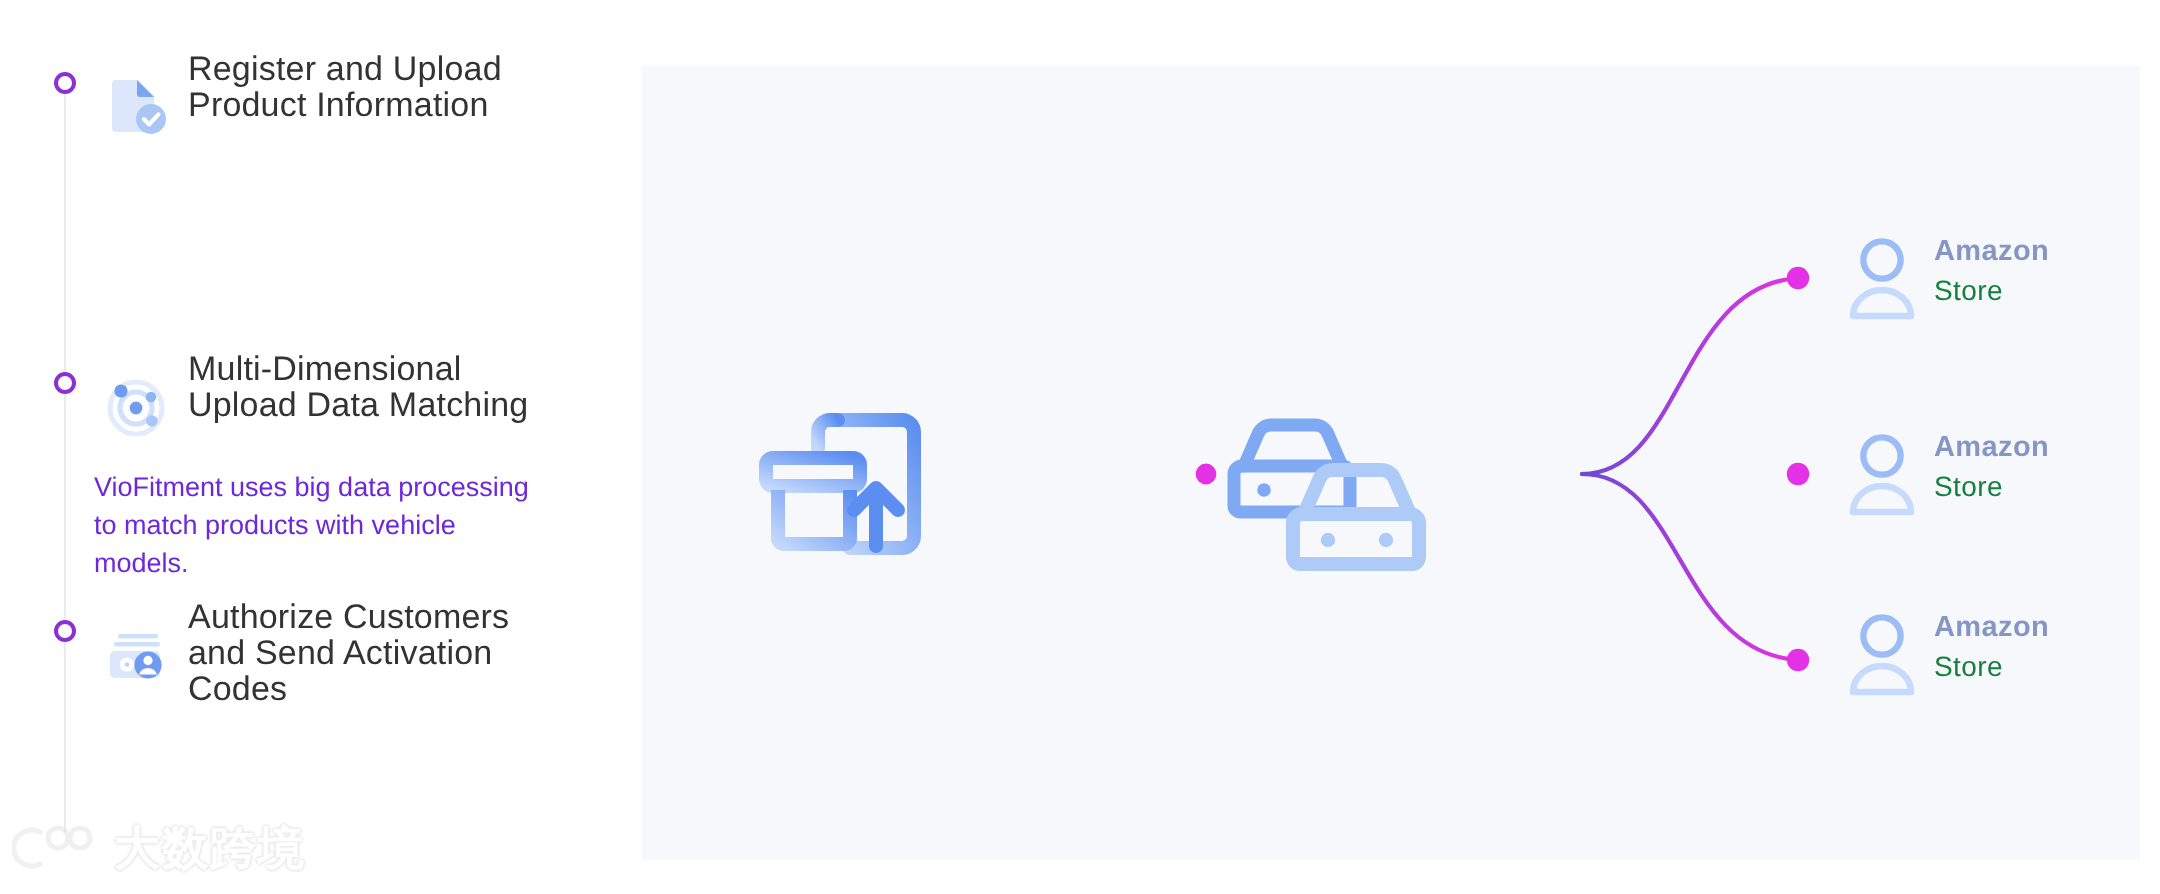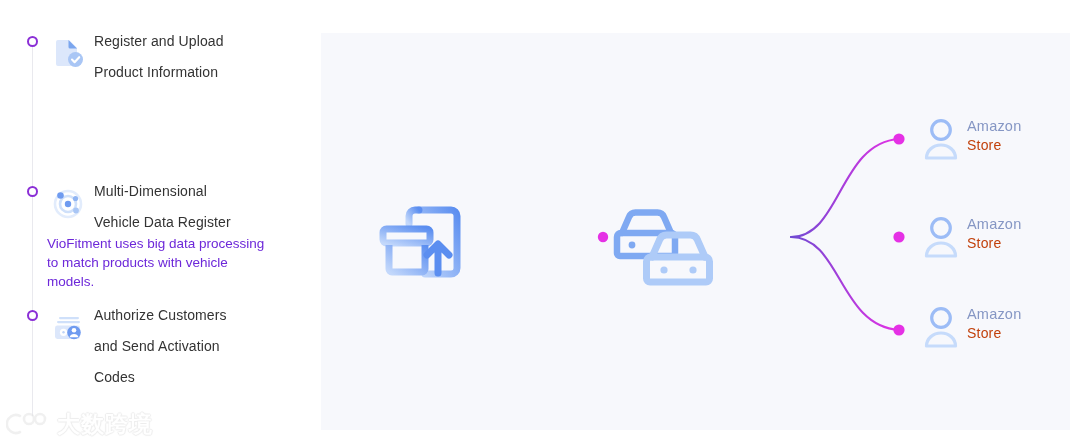--- a/index.html
+++ b/index.html
@@ -53,22 +53,22 @@
     top: -4px;
     width: 44px;
     height: 44px;
   }
   .step-icon svg { display: block; width: 44px; height: 44px; }
   .step-title {
     position: absolute;
     left: 94px;
     top: -10px;
     width: 200px;
-    font-size: 14px;
-    line-height: 31px;
+    font-size: 17px;
+    line-height: 18px;
     color: #333333;
     letter-spacing: 0.1px;
     white-space: pre-line;
   }
   .step-desc {
     position: absolute;
     left: 47px;
     width: 232px;
     font-size: 13.5px;
     line-height: 19px;
@@ -98,30 +98,30 @@
     position: absolute;
     left: 0; top: 0;
     width: 40px; height: 44px;
   }
   .store-avatar svg { display:block; width: 40px; height: 44px; }
   .store-name {
     position: absolute;
     left: 46px;
     top: 1px;
     font-size: 14.5px;
-    font-weight: normal;
+    font-weight: bold;
     color: #8596c4;
     letter-spacing: 0.2px;
   }
   .store-sub {
     position: absolute;
     left: 46px;
     top: 20px;
     font-size: 14px;
-    color: #c2410c;
+    color: #15803d;
     letter-spacing: 0.2px;
   }
 
   
   #watermark {
     position: absolute;
     left: 6px;
     bottom: 6px;
     height: 34px;
     display: flex;
@@ -168,21 +168,21 @@
       <svg viewBox="0 0 44 44" xmlns="http://www.w3.org/2000/svg">
         <circle cx="21" cy="22" r="13" fill="none" stroke="#e2ecfc" stroke-width="2.6"></circle>
         <circle cx="21" cy="22" r="8" fill="none" stroke="#cfe0fa" stroke-width="2.6"></circle>
         <circle cx="21" cy="22" r="3.2" fill="#6f9bf0"></circle>
         <circle cx="13.5" cy="13.5" r="3.3" fill="#6f9bf0"></circle>
         <circle cx="28.5" cy="16.5" r="2.6" fill="#8fb4f3"></circle>
         <circle cx="29" cy="28.5" r="2.9" fill="#a9c6f5"></circle>
       </svg>
     </div>
     <div class="step-title">Multi-Dimensional
-Vehicle Data Register</div>
+Upload Data Matching</div>
     <div class="step-desc" style="top:48px;">VioFitment uses big data processing
 to match products with vehicle
 models.</div>
   </div>
 
   <div class="step" style="top:310px;">
     <div class="step-dot"></div>
     <div class="step-icon">
       <svg viewBox="0 0 44 44" xmlns="http://www.w3.org/2000/svg">
         <rect x="12" y="11" width="20" height="2.2" rx="1.1" fill="#cfe0fa"></rect>

